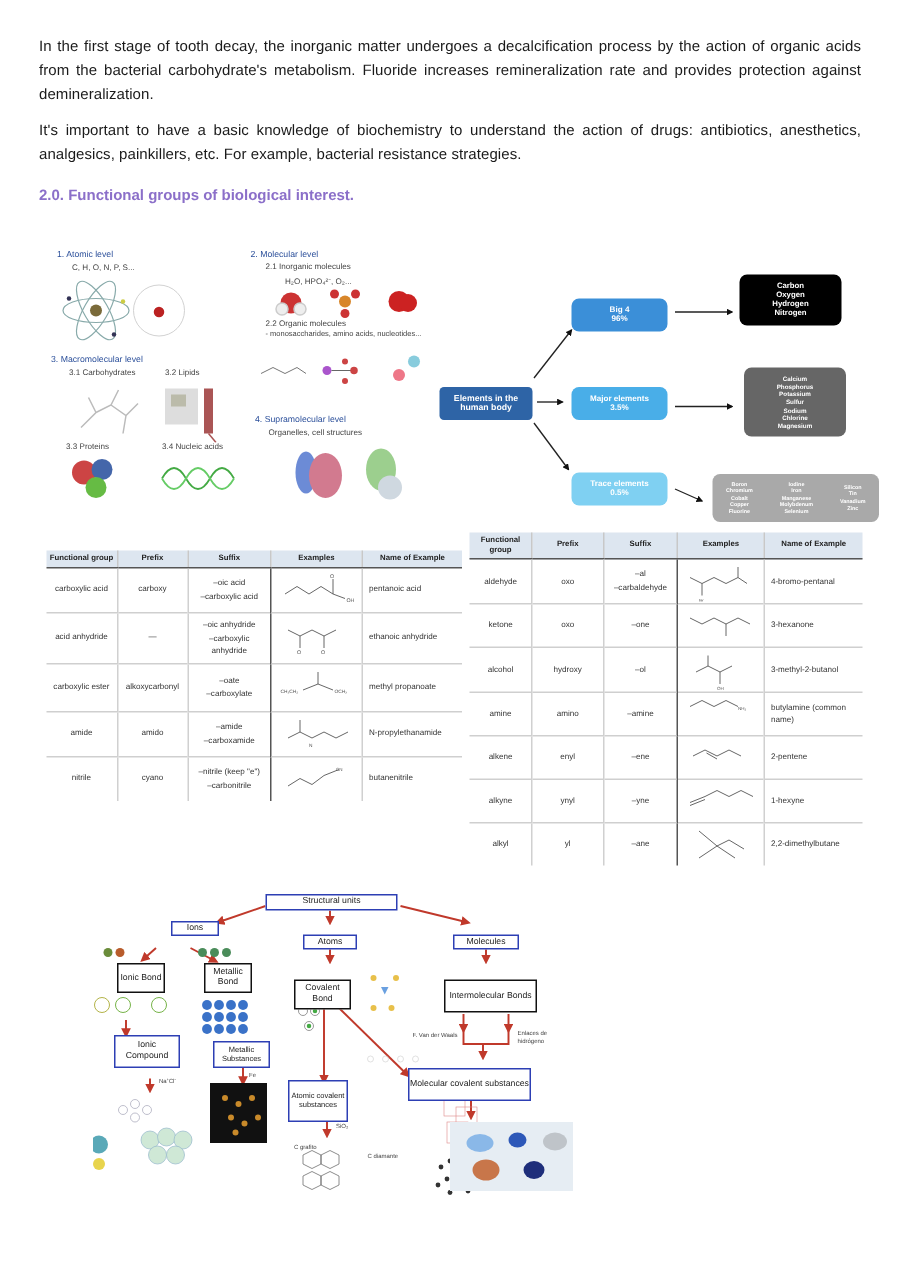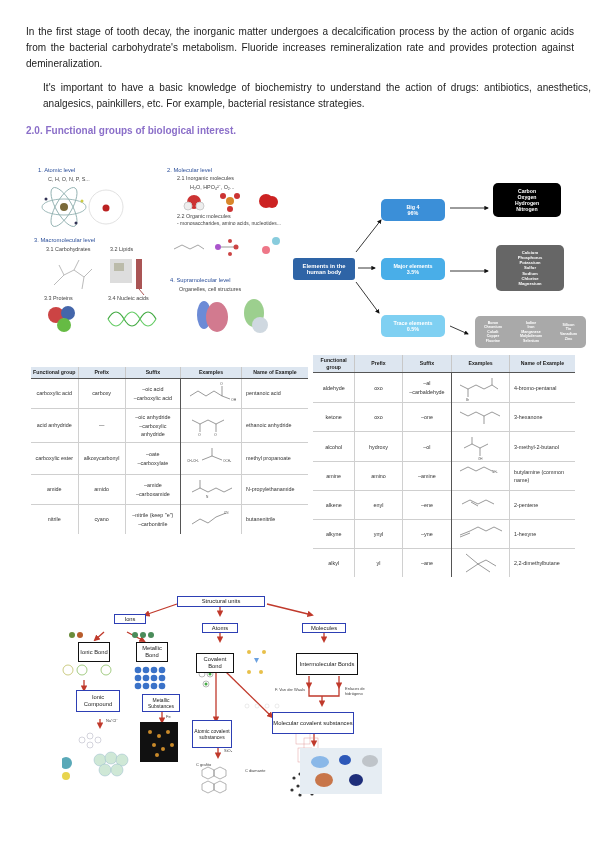--- a/index.html
+++ b/index.html
@@ -4,21 +4,21 @@
 <style>
   * { box-sizing: border-box; margin: 0; padding: 0; }
   html, body { width: 600px; height: 848px; background: #ffffff; overflow: hidden; }
   body { position: relative; font-family: "Liberation Sans", sans-serif; color: #1a1a1a; }
 
   .para {
     position: absolute; left: 26px; width: 548px;
     font-size: 10px; line-height: 16px; text-align: justify; letter-spacing: 0.05px;
   }
   #p1 { top: 24px; }
-  #p2 { top: 80px; margin-left: 17px; }
+  #p2 { top: 80px; }
   .heading {
     position: absolute; left: 26px; top: 125px;
     font-size: 10px; font-weight: bold; color: #8b6fc9;
   }
 
   
   #levels { position: absolute; left: 32px; top: 163px; width: 250px; height: 175px; }
   .lvl-title { position: absolute; font-size: 5.8px; color: #2b4f9a; white-space: nowrap; }
   .lvl-sub { position: absolute; font-size: 5.4px; color: #444; white-space: nowrap; }
   .lvl-text { position: absolute; font-size: 5px; color: #444; line-height: 6px; }

